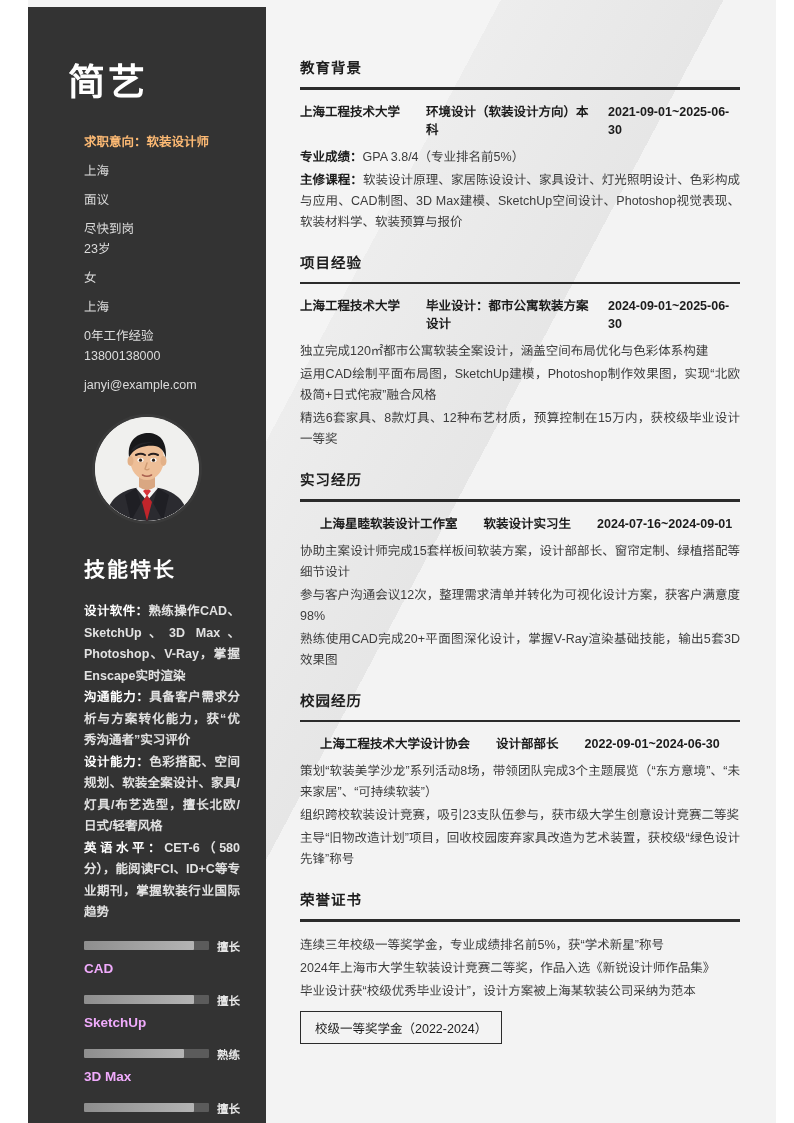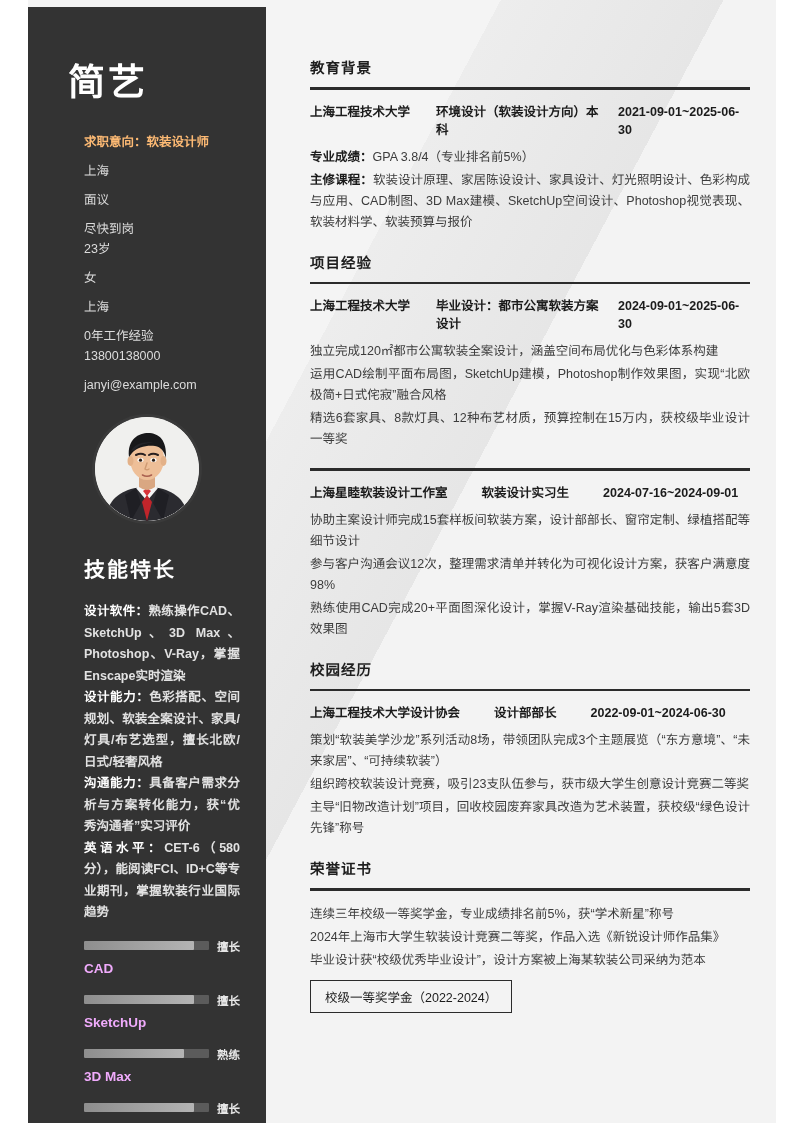--- a/index.html
+++ b/index.html
@@ -110,21 +110,21 @@
   .bar-level{
     font-size:11.5px;color:#e6e6e6;font-weight:bold;white-space:nowrap;
   }
   .bar-name{
     font-size:13.5px;color:#f0abfc;font-weight:bold;
     margin:7px 0 16px 0;
   }
 
   
   .main{
-    position:absolute;top:0;left:282px;
+    position:absolute;top:0;left:272px;
     width:510px;height:1123px;
     box-sizing:border-box;
     padding:56px 42px 0 28px;
   }
   .sec-title{
     font-size:14.5px;font-weight:bold;color:#1e1e1e;
     letter-spacing:1px;
     margin:0 0 10px 0;
   }
   .sec-rule{
@@ -134,21 +134,21 @@
   .entry-head{
     display:flex;
     font-size:12.5px;font-weight:bold;color:#1b1b1b;
     line-height:18px;
     margin-bottom:8px;
     gap:8px;
   }
   .eh-org{width:118px;flex:none;}
   .eh-role{flex:1;}
   .eh-date{width:132px;flex:none;}
-  .entry-head.simple{gap:8px;}
+  .entry-head.simple{gap:0;margin-left:20px;}
   .entry-head.simple .eh-org{width:auto;flex:none;margin-right:26px;}
   .entry-head.simple .eh-role{flex:none;margin-right:26px;}
   .entry-head.simple .eh-date{width:auto;flex:none;}
 
   .body-p{
     font-size:12.5px;
     line-height:21px;
     color:#3c3c3c;
     margin:0 0 2px 0;
     text-align:justify;
@@ -236,22 +236,22 @@
             <path d="M47.5 58 Q52 60.6 56.5 58" stroke="#a9604f" stroke-width="1.6" fill="none" stroke-linecap="round"></path>
           </g>
         </svg>
       </div>
     </div>
 
     <div class="side-h2">技能特长</div>
 
     <div class="skill-text">
       <p class="skill-p"><span class="lbl">设计软件：</span><span>熟练操作CAD、SketchUp、3D Max、Photoshop、V-Ray，掌握Enscape实时渲染</span></p>
+      <p class="skill-p"><span class="lbl">沟通能力：</span><span>具备客户需求分析与方案转化能力，获“优秀沟通者”实习评价</span></p>
       <p class="skill-p"><span class="lbl">设计能力：</span><span>色彩搭配、空间规划、软装全案设计、家具/灯具/布艺选型，擅长北欧/日式/轻奢风格</span></p>
-      <p class="skill-p"><span class="lbl">沟通能力：</span><span>具备客户需求分析与方案转化能力，获“优秀沟通者”实习评价</span></p>
       <p class="skill-p"><span class="lbl">英语水平：</span><span>CET-6（580分），能阅读FCI、ID+C等专业期刊，掌握软装行业国际趋势</span></p>
     </div>
 
     <div class="bars">
       <div class="bar-row">
         <div class="bar-line">
           <div class="bar-track">
               <div class="bar-fill" style="width: 88%;"></div>
             </div>
           <div class="bar-level">擅长</div>
@@ -310,20 +310,21 @@
         <div class="eh-org">上海工程技术大学</div>
         <div class="eh-role">毕业设计：都市公寓软装方案设计</div>
         <div class="eh-date">2024-09-01~2025-06-30</div>
       </div>
       <p class="body-p">独立完成120㎡都市公寓软装全案设计，涵盖空间布局优化与色彩体系构建</p>
       <p class="body-p">运用CAD绘制平面布局图，SketchUp建模，Photoshop制作效果图，实现“北欧极简+日式侘寂”融合风格</p>
       <p class="body-p">精选6套家具、8款灯具、12种布艺材质，预算控制在15万内，获校级毕业设计一等奖</p>
     </section>
 
     <section class="sec-block">
+      <div class="sec-title">实习经历</div>
       <div class="sec-rule"></div>
       <div class="entry-head simple">
         <div class="eh-org">上海星睦软装设计工作室</div>
         <div class="eh-role">软装设计实习生</div>
         <div class="eh-date">2024-07-16~2024-09-01</div>
       </div>
       <p class="body-p">协助主案设计师完成15套样板间软装方案，设计部部长、窗帘定制、绿植搭配等细节设计</p>
       <p class="body-p">参与客户沟通会议12次，整理需求清单并转化为可视化设计方案，获客户满意度98%</p>
       <p class="body-p">熟练使用CAD完成20+平面图深化设计，掌握V-Ray渲染基础技能，输出5套3D效果图</p>
     </section>

